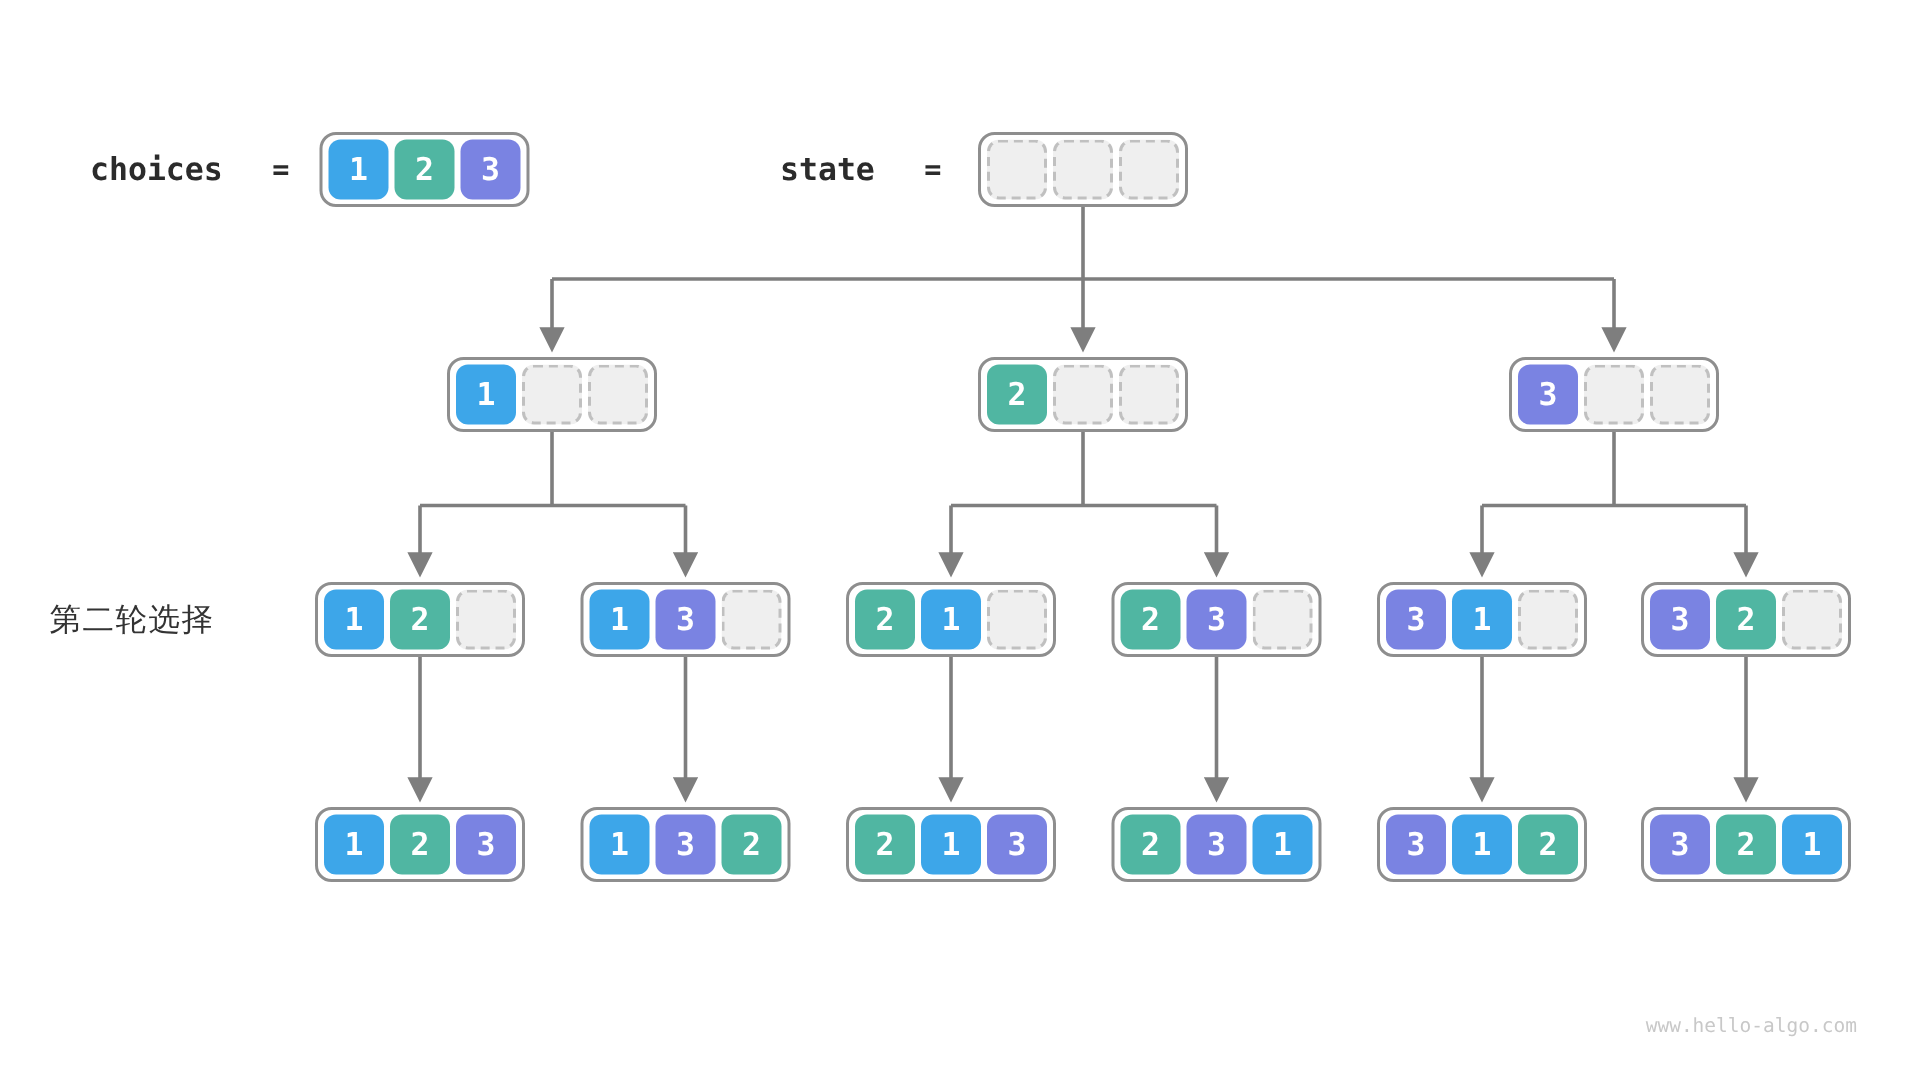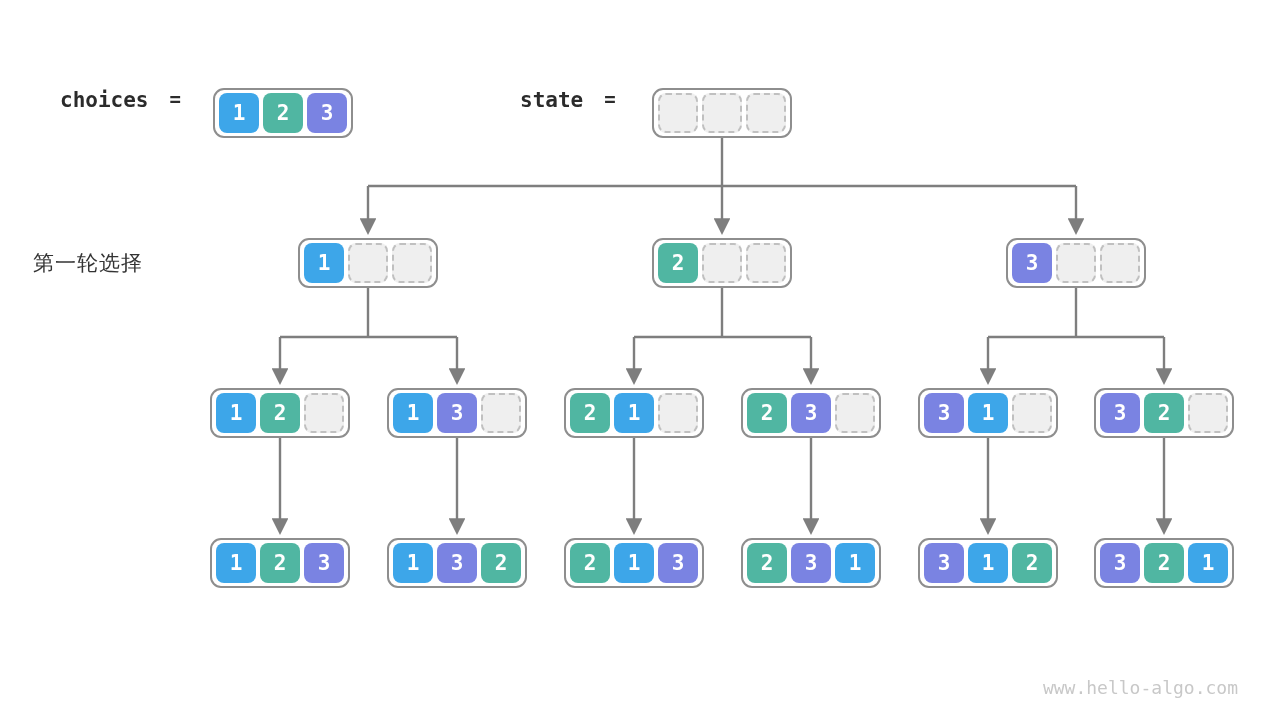--- a/index.html
+++ b/index.html
@@ -4,21 +4,21 @@
 <style>
   html,body{margin:0;padding:0;}
   body{
     width:1280px;height:720px;position:relative;background:#ffffff;
     font-family:"Liberation Sans",sans-serif;overflow:hidden;
   }
   #canvas{position:absolute;inset:0;width:1280px;height:720px;}
   svg.wires{position:absolute;left:0;top:0;pointer-events:none;}
 
   .hdr-label{
-    position:absolute;height:50px;display:flex;align-items:flex-start;gap:21px;
+    position:absolute;height:50px;display:flex;align-items:center;gap:33px;
     font-family:"DejaVu Sans Mono","Liberation Mono",monospace;
     font-weight:bold;font-size:21px;color:var(--header_text);
   }
   .hdr-label .eq{font-size:19px;font-weight:bold;}
 
   .row-label{
     position:absolute;left:33px;height:50px;display:flex;align-items:center;
     font-size:21px;font-weight:500;color:var(--label_text);letter-spacing:1px;
   }
 
@@ -34,21 +34,21 @@
     font-weight:bold;font-size:21px;color:#ffffff;flex:0 0 auto;
   }
   .cell.empty{
     background:var(--empty_fill);
     border:2px dashed var(--empty_border);
   }
 
   .footer{
     position:absolute;right:42px;top:677px;
     font-family:"DejaVu Sans Mono","Liberation Mono",monospace;
-    font-size:18px;color:var(--footer_text);
+    font-size:13px;color:var(--footer_text);
   }
 </style>
 </head>
 <body style="--v1: #3DA6E9; --v2: #50B6A2; --v3: #7A83E2; --empty_fill: #EFEFEF; --empty_border: #C0C0C0; --box_border: #8E8E8E; --arrow: #7E7E7E; --label_text: #333333; --header_text: #2B2B2B; --footer_text: #C8C8C8;">
 
 <div id="canvas">
 
   <svg class="wires" width="1280" height="720">
     <defs>
       <marker id="ah" viewBox="0 0 10 10" refX="7" refY="5" markerWidth="7" markerHeight="7" orient="auto">
@@ -99,21 +99,21 @@
   <div class="hdr-label" style="left:520px;top:88px">
     <span>state</span>
     <span class="eq">=</span>
   </div>
   <div class="seq" style="left:652px;top:88px">
       <div class="cell empty"></div>
       <div class="cell empty"></div>
       <div class="cell empty"></div>
     </div>
 
-  <div class="row-label" style="top:238px">第一轮选择</div>
+  <div class="row-label" style="top:388px">第二轮选择</div>
 
   <div class="seq" style="left:298px;top:238px">
       <div class="cell" style="background: rgb(61, 166, 233);">1</div>
       <div class="cell empty"></div>
       <div class="cell empty"></div>
     </div>
   <div class="seq" style="left:652px;top:238px">
       <div class="cell" style="background: rgb(80, 182, 162);">2</div>
       <div class="cell empty"></div>
       <div class="cell empty"></div>

